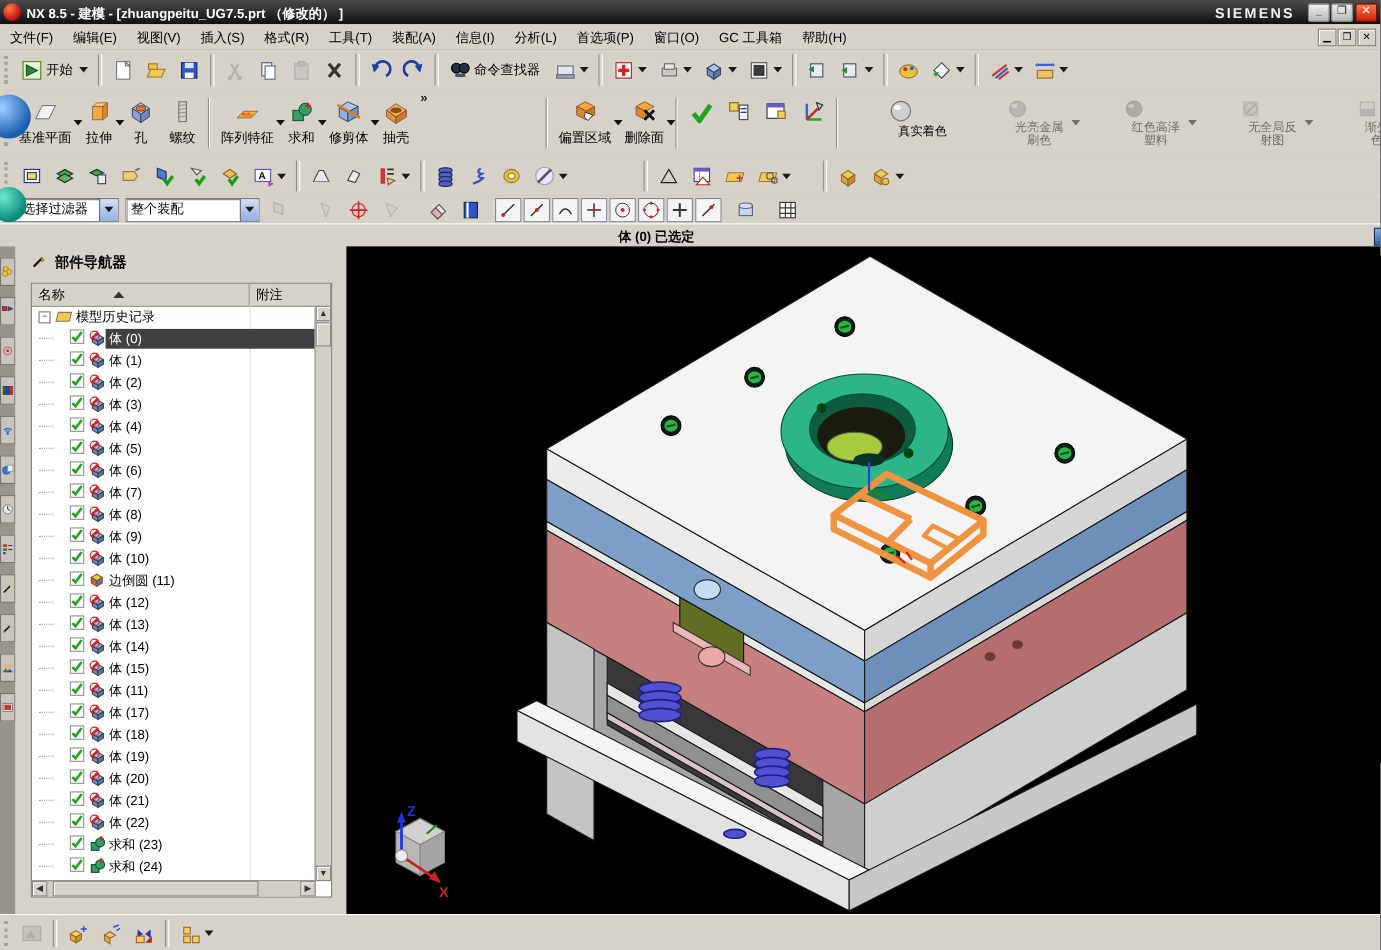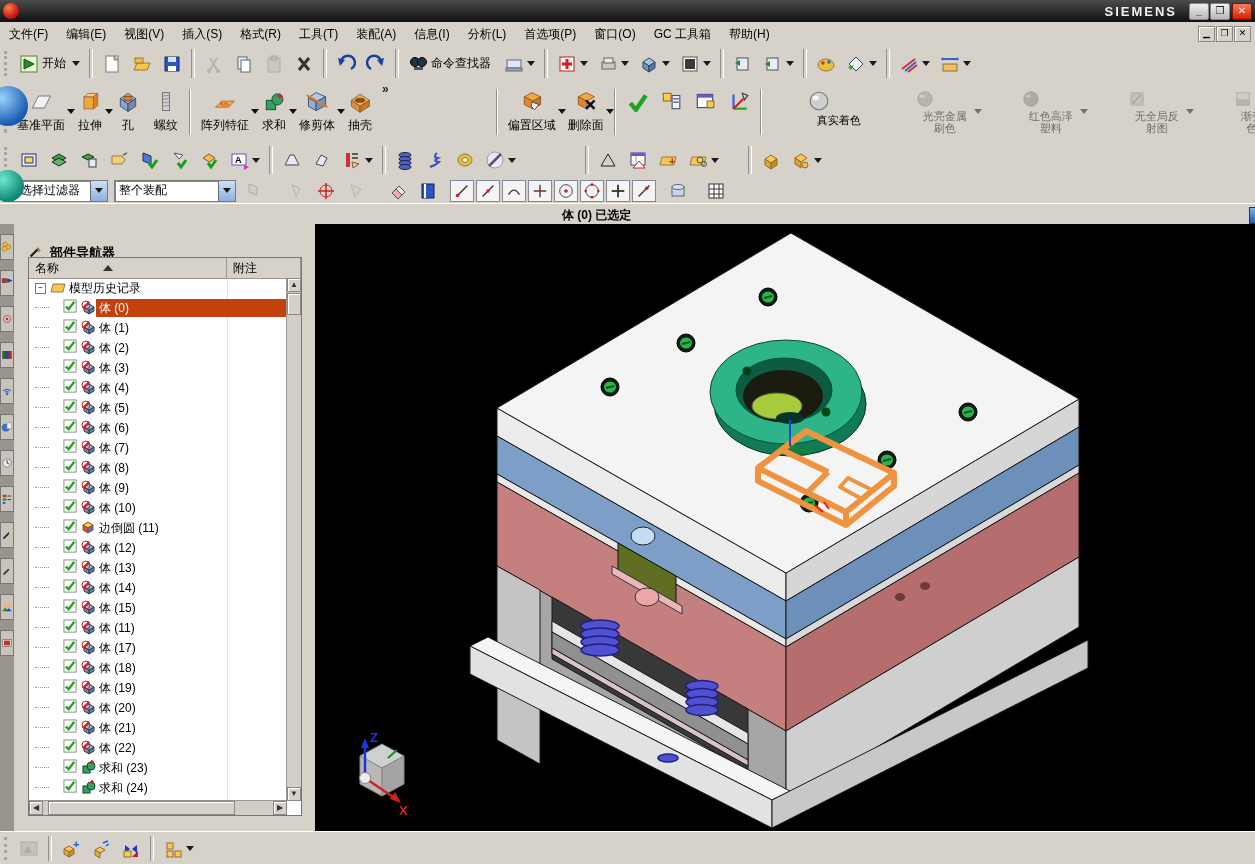--- a/index.html
+++ b/index.html
@@ -54,32 +54,32 @@
   #prompt-msg{left:562px;top:3px;font-weight:bold;}
   #prompt-ico{right:26px;top:3px;width:15px;height:15px;background:linear-gradient(#7ab0e8,#2a5aa8);border:1px solid #234;}
   #prompt-box{right:4px;top:3px;width:18px;height:15px;background:#eee;border:1px solid #888;box-shadow:1px 1px 0 #fff;}
   
   #main{left:0;top:224px;width:1255px;height:607px;background:#d6d2ca;}
   #resbar{left:0;top:0;width:14px;height:607px;background:#9a958c;}
   .res-ico{width:14px;height:26px;margin:10px 0 9px 0;background:#c8c4bc;border:1px solid #777;
            box-sizing:border-box;display:flex;align-items:center;justify-content:center;}
   
   #navigator{left:14px;top:0;width:301px;height:607px;background:#d6d2ca;border-right:2px solid #8a867e;}
-  #nav-header{left:14px;top:20px;display:flex;align-items:center;gap:8px;font-weight:bold;font-size:13px;}
+  #nav-header{left:14px;top:6px;display:flex;align-items:center;gap:8px;font-weight:bold;font-size:13px;}
   #nav-box{left:14px;top:33px;width:272px;height:557px;background:#fff;border:1px solid #7a766e;}
   #nav-cols{left:0;top:0;width:100%;height:20px;background:#d6d2ca;border-bottom:1px solid #9a968e;display:flex;}
   .colcell{padding:3px 6px;border-right:1px solid #9a968e;box-sizing:border-box;display:flex;align-items:center;gap:14px;}
   #col-name{width:198px;gap:44px;}
   #col-note{flex:1;}
   .sort-tri{width:0;height:0;border-left:5px solid transparent;border-right:5px solid transparent;border-bottom:6px solid #333;}
   #tree{position:absolute;left:0;top:20px;right:14px;bottom:14px;overflow:hidden;}
   #col-divider{position:absolute;left:198px;top:20px;bottom:14px;width:1px;background:#e0e0e0;}
   .trow{height:20px;display:flex;align-items:center;position:relative;}
   .trow .lblwrap{flex:1;display:flex;align-items:center;height:18px;padding-left:3px;}
-  .trow.sel .lblwrap{background:#c2410c;color:#fff;}
+  .trow.sel .lblwrap{background:#404040;color:#fff;}
   .guide{width:14px;height:1px;border-top:1px dotted #999;margin-left:6px;}
   .minusbox{width:9px;height:9px;border:1px solid #777;background:#fff;font-size:8px;line-height:7px;text-align:center;margin-left:6px;}
   
   .sb{background:#d2cec6;}
   #vscroll{position:absolute;right:0;top:20px;width:14px;bottom:14px;border-left:1px solid #9a968e;}
   #hscroll{position:absolute;left:0;bottom:0;right:14px;height:14px;border-top:1px solid #9a968e;}
   .sbtn{position:absolute;width:14px;height:14px;background:#d6d2ca;border:1px solid #888;
         box-shadow:1px 1px 0 #fff inset;font-size:8px;text-align:center;line-height:12px;color:#333;box-sizing:border-box;}
   .sthumb{position:absolute;background:#d6d2ca;border:1px solid #888;box-shadow:1px 1px 0 #fff inset;box-sizing:border-box;}
   
@@ -91,20 +91,21 @@
   #ball-blue{left:-12px;top:86px;width:40px;height:40px;background:radial-gradient(circle at 35% 30%,#9cd0ff,#1a5db0 70%);}
   #ball-teal{left:-8px;top:170px;width:32px;height:32px;background:radial-gradient(circle at 35% 30%,#70e8d0,#0a8878 70%);}
 </style>
 </head>
 <body>
 
 <div id="app">
 
   <div id="titlebar" class="abs">
     <div id="nx-logo" class="abs"></div>
+    <div id="win-title" class="abs">NX 8.5 - 建模 - [zhuangpeitu_UG7.5.prt （修改的） ]</div>
     <div id="brand" class="abs">SIEMENS</div>
     <div class="wbtn abs" style="right:46px;">_</div>
     <div class="wbtn abs" style="right:25px;">❐</div>
     <div class="wbtn abs" id="btn-close" style="right:3px;">✕</div>
   </div>
 
   <div id="menubar" class="abs">
     <span id="menu-items"><span class="menu-item">文件(F)</span><span class="menu-item">编辑(E)</span><span class="menu-item">视图(V)</span><span class="menu-item">插入(S)</span><span class="menu-item">格式(R)</span><span class="menu-item">工具(T)</span><span class="menu-item">装配(A)</span><span class="menu-item">信息(I)</span><span class="menu-item">分析(L)</span><span class="menu-item">首选项(P)</span><span class="menu-item">窗口(O)</span><span class="menu-item">GC 工具箱</span><span class="menu-item">帮助(H)</span></span>
     <div class="mwbtn abs" style="right:40px;">▁</div>
     <div class="mwbtn abs" style="right:22px;">❐</div>

